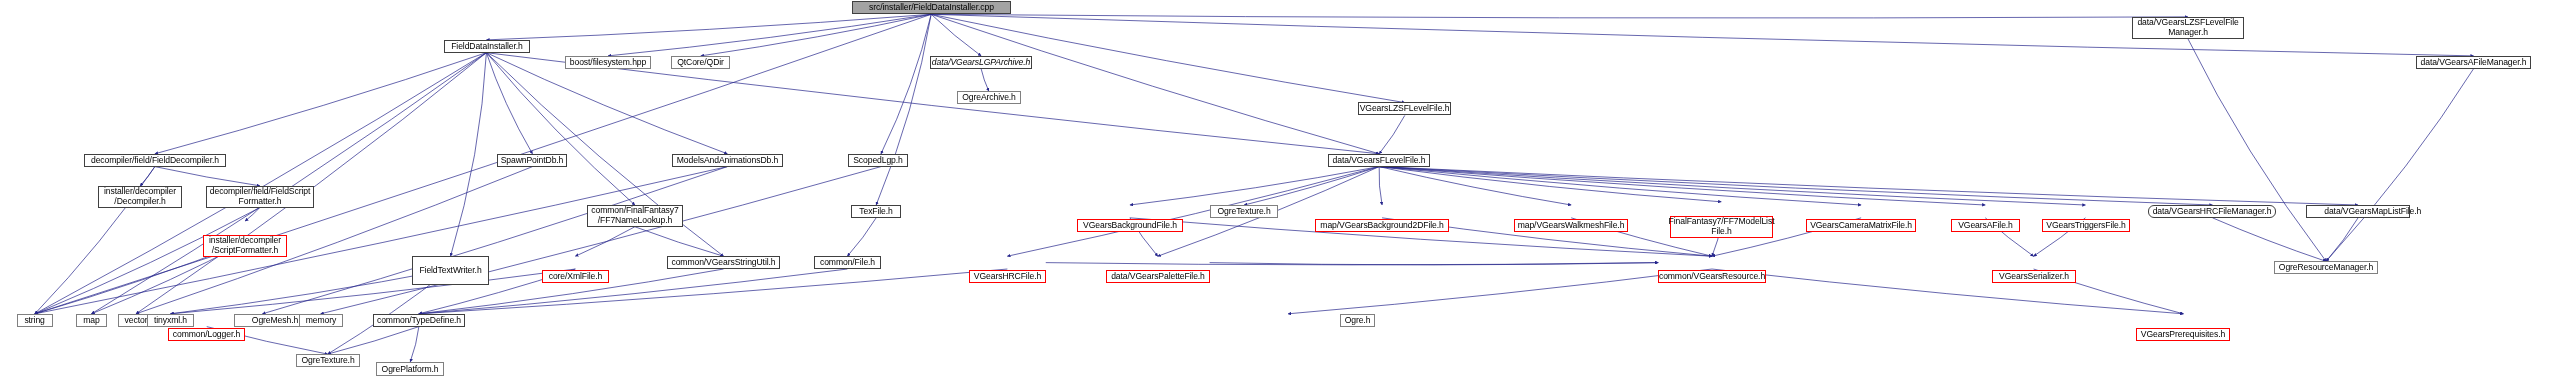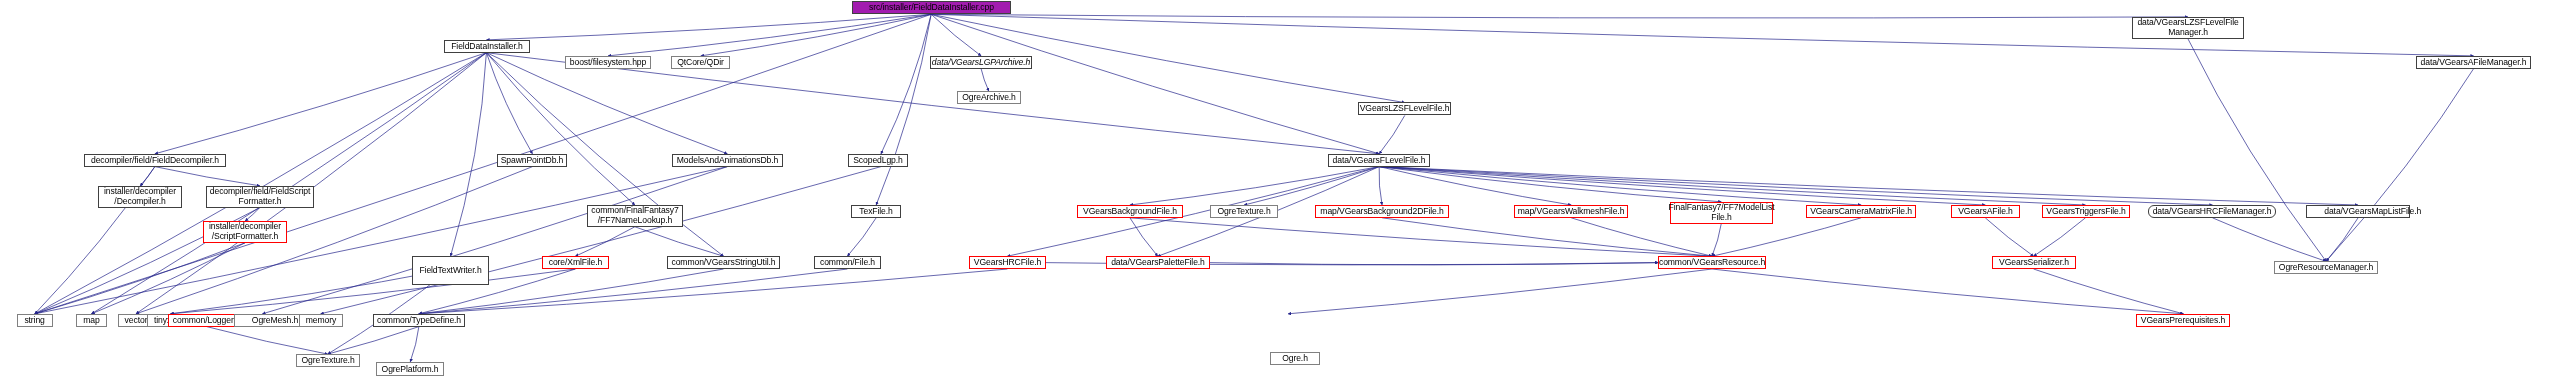--- a/index.html
+++ b/index.html
@@ -33,29 +33,30 @@
     background: #ffffff;
     border: 0.6px solid #808080;
     color: #000000;
     font-size: 8.6px;
     line-height: 9px;
     white-space: pre;
     padding: 0 2.6px;
     letter-spacing: -0.1px;
   }
   .node.root {
-    background: #a21caf;
+    background: #a3a3a3;
     border: 0.6px solid #404040;
     font-size: 8.6px;
   }
   .node.dark {
     border: 0.6px solid #404040;
   }
   .node.red {
     border: 0.6px solid #ff0000;
+    margin-top: 14px;
   }
   .node.two-line {
     line-height: 9.6px;
   }
 </style>
 </head>
 <body>
 
 <div id="graph-root">
   <svg id="edges" viewBox="0 0 4025 604" width="2576" height="387">
@@ -189,19 +190,19 @@
       <div class="node red" style="left: 1992px; top: 256px; width: 84px; height: 12.8px;">VGearsSerializer.h</div>
       <div class="node " style="left: 2274px; top: 261px; width: 104px; height: 12.8px;">OgreResourceManager.h</div>
       <div class="node " style="left: 16.6px; top: 314px; width: 36px; height: 12.8px; text-align: center;">string</div>
       <div class="node " style="left: 76px; top: 314px; width: 31px; height: 12.8px;">map</div>
       <div class="node " style="left: 118px; top: 314px; width: 36px; height: 12.8px;">vector</div>
       <div class="node " style="left: 147px; top: 314px; width: 47px; height: 12.8px;">tinyxml.h</div>
       <div class="node red" style="left: 168px; top: 314px; width: 77px; height: 12.8px;">common/Logger.h</div>
       <div class="node " style="left: 234px; top: 314px; width: 82px; height: 12.8px;">OgreMesh.h</div>
       <div class="node " style="left: 299px; top: 314px; width: 44px; height: 12.8px;">memory</div>
       <div class="node dark" style="left: 373px; top: 314px; width: 92px; height: 12.8px;">common/TypeDefine.h</div>
-      <div class="node " style="left: 1270px; top: 314px; width: 50px; height: 12.8px; margin-top: 38px;">Ogre.h</div>
+      <div class="node " style="left: 1340px; top: 314px; width: 35px; height: 12.8px;">Ogre.h</div>
       <div class="node red" style="left: 2136px; top: 314px; width: 94px; height: 12.8px;">VGearsPrerequisites.h</div>
       <div class="node " style="left: 296px; top: 354px; width: 64px; height: 12.8px;">OgreTexture.h</div>
       <div class="node " style="left: 376px; top: 362px; width: 68px; height: 14px;">OgrePlatform.h</div>
     </div>
 </div>
 
 
 </body></html>

